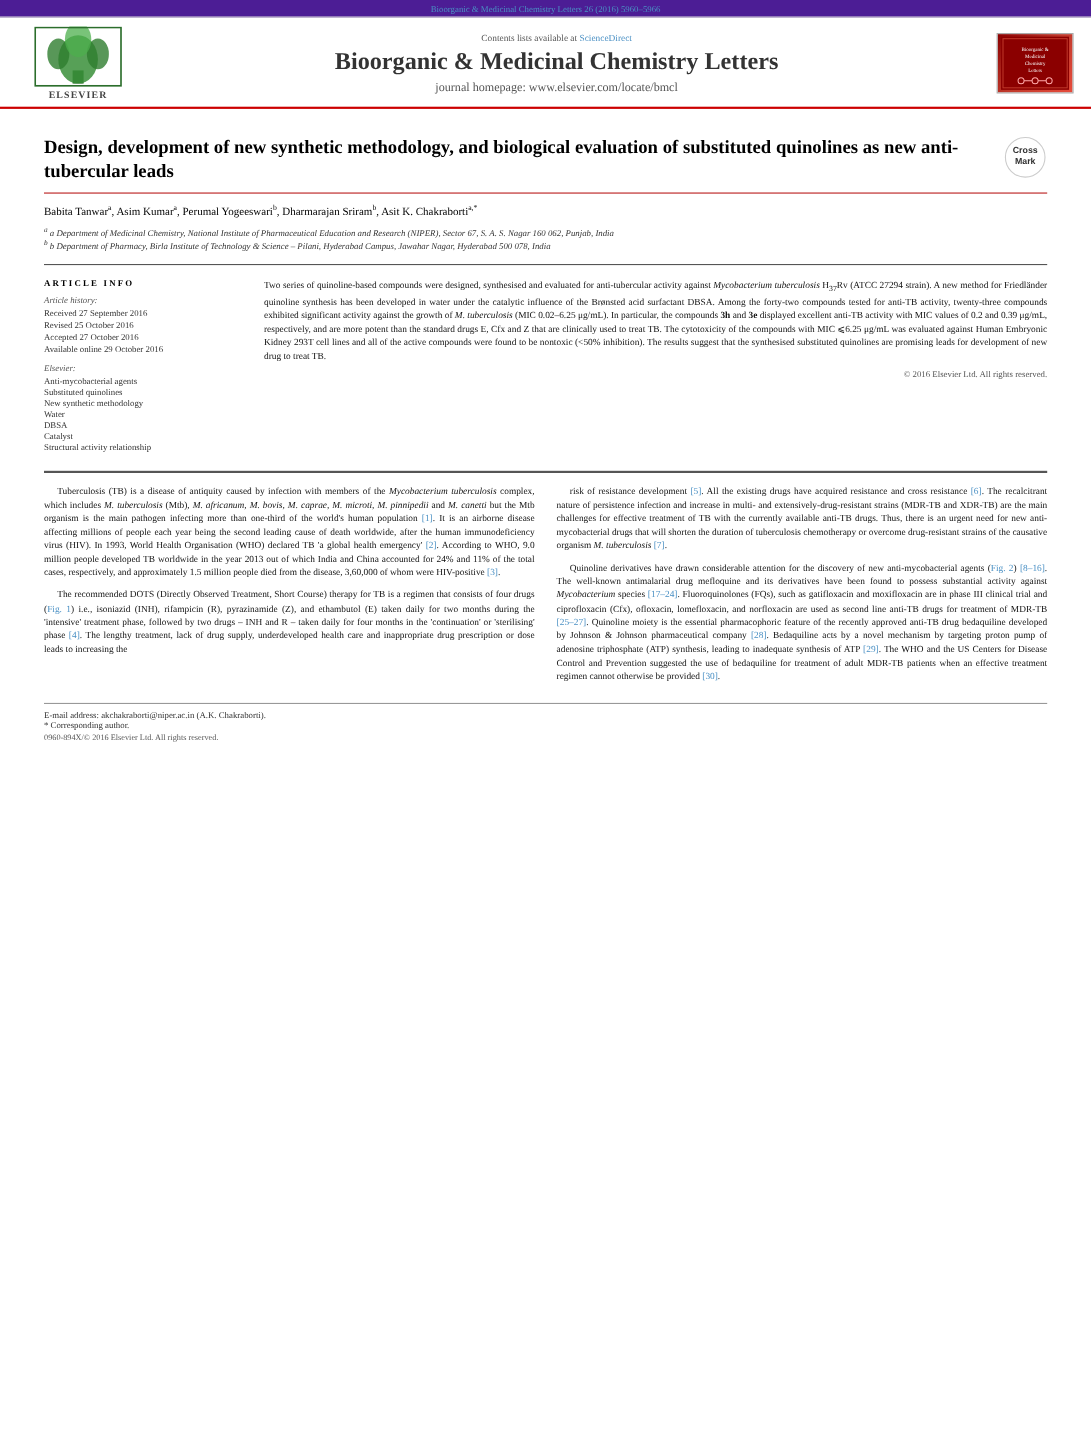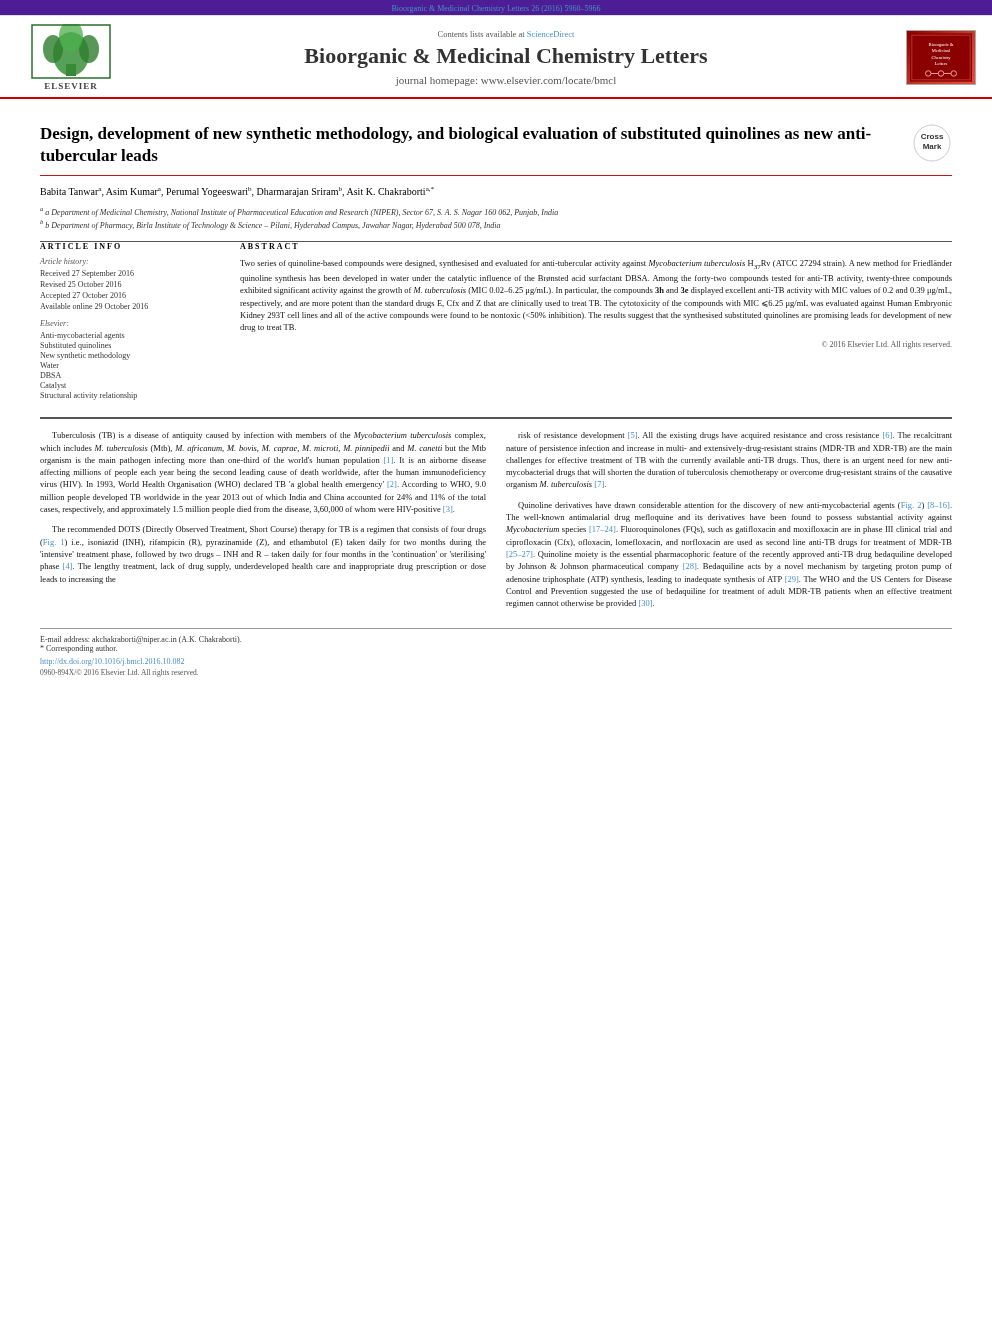--- a/index.html
+++ b/index.html
@@ -131,21 +131,21 @@
       font-style: italic;
       color: #333;
       line-height: 1.4;
       margin-bottom: 8px;
     }
     .two-column {
       display: flex;
       gap: 20px;
       margin-top: 10px;
       border-top: 1px solid #555;
-      padding-top: 0;
+      padding-top: 12px;
     }
     .left-col {
       width: 180px;
       flex-shrink: 0;
     }
     .right-col {
       flex: 1;
     }
     .section-header {
       font-size: 8px;
@@ -342,21 +342,20 @@
         <div class="keyword-item">Substituted quinolines</div>
         <div class="keyword-item">New synthetic methodology</div>
         <div class="keyword-item">Water</div>
         <div class="keyword-item">DBSA</div>
         <div class="keyword-item">Catalyst</div>
         <div class="keyword-item">Structural activity relationship</div>
       </div>
     </div>
 
     <div class="right-col">
-      <div class="section-header">ABSTRACT</div>
       <div class="abstract-text">
         Two series of quinoline-based compounds were designed, synthesised and evaluated for anti-tubercular activity against <em>Mycobacterium tuberculosis</em> H<sub>37</sub>Rv (ATCC 27294 strain). A new method for Friedländer quinoline synthesis has been developed in water under the catalytic influence of the Brønsted acid surfactant DBSA. Among the forty-two compounds tested for anti-TB activity, twenty-three compounds exhibited significant activity against the growth of <em>M. tuberculosis</em> (MIC 0.02–6.25 μg/mL). In particular, the compounds <strong>3h</strong> and <strong>3e</strong> displayed excellent anti-TB activity with MIC values of 0.2 and 0.39 μg/mL, respectively, and are more potent than the standard drugs E, Cfx and Z that are clinically used to treat TB. The cytotoxicity of the compounds with MIC ⩽6.25 μg/mL was evaluated against Human Embryonic Kidney 293T cell lines and all of the active compounds were found to be nontoxic (&lt;50% inhibition). The results suggest that the synthesised substituted quinolines are promising leads for development of new drug to treat TB.
       </div>
       <div class="copyright-line">© 2016 Elsevier Ltd. All rights reserved.</div>
     </div>
   </div>
 
   <div class="body-section">
     <div class="body-two-col">
 
@@ -378,20 +377,17 @@
         </p>
       </div>
 
     </div>
 
     <div class="footnote-section">
       <div>
         <span>E-mail address: akchakraborti@niper.ac.in (A.K. Chakraborti).</span>
       </div>
       <div>* Corresponding author.</div>
-      <div class="doi-line">
-        <a class="inline-link">http://dx.doi.org/10.1016/j.bmcl.2016.10.082</a>
-      </div>
       <div class="issn-line">0960-894X/© 2016 Elsevier Ltd. All rights reserved.</div>
     </div>
 
   </div>
 </div>
 
 </body></html>

